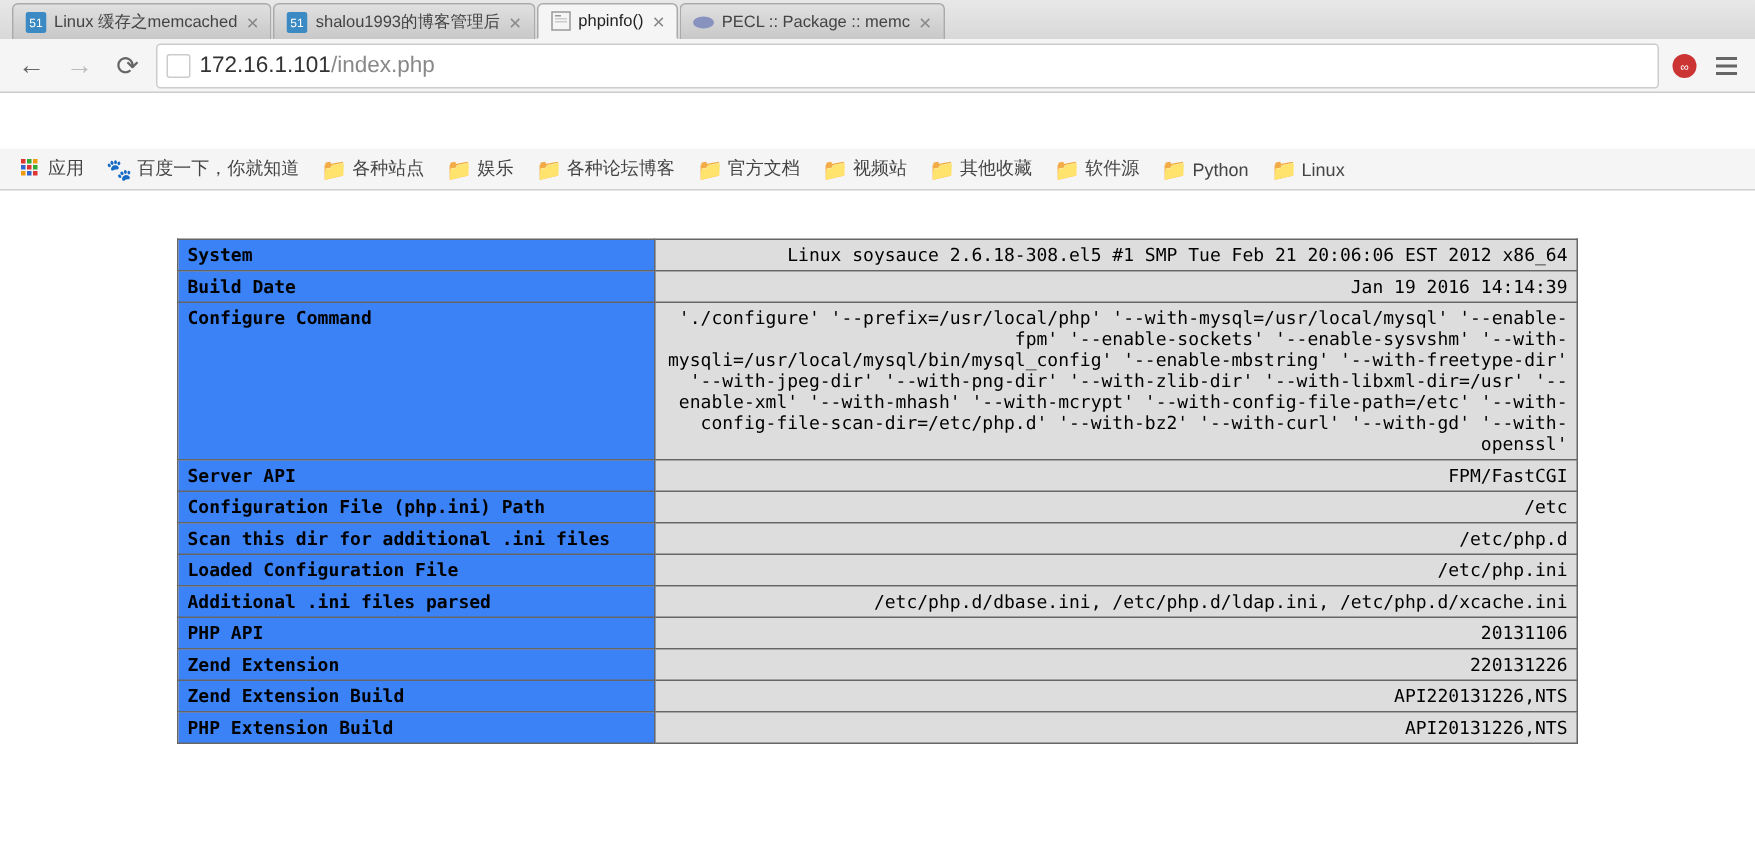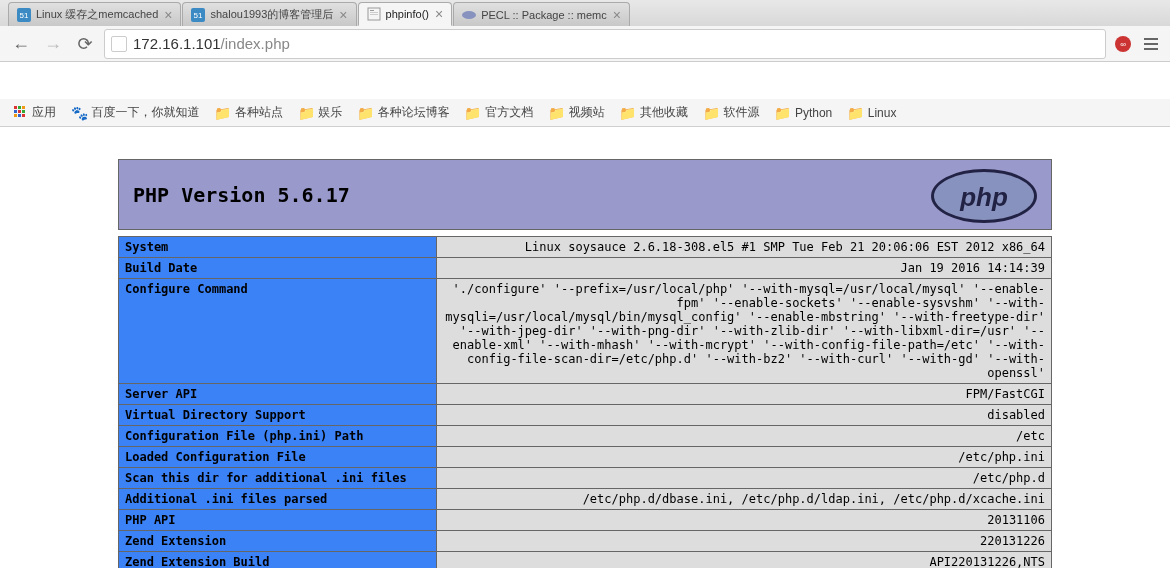--- a/index.html
+++ b/index.html
@@ -173,71 +173,51 @@
       <span>Python</span>
     </div>
   <div class="bookmark">
       <span class="folder-icon">📁</span>
       <span>Linux</span>
     </div>
 </div>
 
 <div class="content-area">
   <div class="phpinfo">
-    <table class="header-table">
-      <tbody>
-          <tr>
-            <td class="header-cell">
-        <div class="header-title">PHP Version 5.6.17</div>
-        <div class="php-logo">
-          <svg width="110" height="56" viewBox="0 0 110 56">
-            <ellipse cx="55" cy="28" rx="53" ry="27" fill="#222244"></ellipse>
-            <ellipse cx="55" cy="28" rx="50" ry="24" fill="#8892bf"></ellipse>
-            <text x="55" y="38" font-family="Arial Black, Arial" font-weight="900" font-size="26" fill="#222244" text-anchor="middle" font-style="italic">php</text>
-          </svg>
-        </div>
-      </td>
-          </tr>
-    </tbody>
-      </table>
     <table class="info-table">
       <tbody id="phpinfo-rows">
           <tr>
             <td class="k">System</td>
             <td class="v">Linux soysauce 2.6.18-308.el5 #1 SMP Tue Feb 21 20:06:06 EST 2012 x86_64</td>
           </tr>
           <tr>
             <td class="k">Build Date</td>
             <td class="v">Jan 19 2016 14:14:39</td>
           </tr>
           <tr>
             <td class="k">Configure Command</td>
             <td class="v">'./configure' '--prefix=/usr/local/php' '--with-mysql=/usr/local/mysql' '--enable-fpm' '--enable-sockets' '--enable-sysvshm' '--with-mysqli=/usr/local/mysql/bin/mysql_config' '--enable-mbstring' '--with-freetype-dir' '--with-jpeg-dir' '--with-png-dir' '--with-zlib-dir' '--with-libxml-dir=/usr' '--enable-xml' '--with-mhash' '--with-mcrypt' '--with-config-file-path=/etc' '--with-config-file-scan-dir=/etc/php.d' '--with-bz2' '--with-curl' '--with-gd' '--with-openssl'</td>
           </tr>
           <tr>
             <td class="k">Server API</td>
             <td class="v">FPM/FastCGI</td>
           </tr>
           <tr>
-            <td class="k">Virtual Directory Support</td>
-            <td class="v">disabled</td>
-          </tr>
-          <tr>
             <td class="k">Configuration File (php.ini) Path</td>
             <td class="v">/etc</td>
           </tr>
           <tr>
+            <td class="k">Scan this dir for additional .ini files</td>
+            <td class="v">/etc/php.d</td>
+          </tr>
+          <tr>
             <td class="k">Loaded Configuration File</td>
             <td class="v">/etc/php.ini</td>
           </tr>
           <tr>
-            <td class="k">Scan this dir for additional .ini files</td>
-            <td class="v">/etc/php.d</td>
-          </tr>
-          <tr>
             <td class="k">Additional .ini files parsed</td>
             <td class="v">/etc/php.d/dbase.ini, /etc/php.d/ldap.ini, /etc/php.d/xcache.ini</td>
           </tr>
           <tr>
             <td class="k">PHP API</td>
             <td class="v">20131106</td>
           </tr>
           <tr>
             <td class="k">Zend Extension</td>
             <td class="v">220131226</td>

